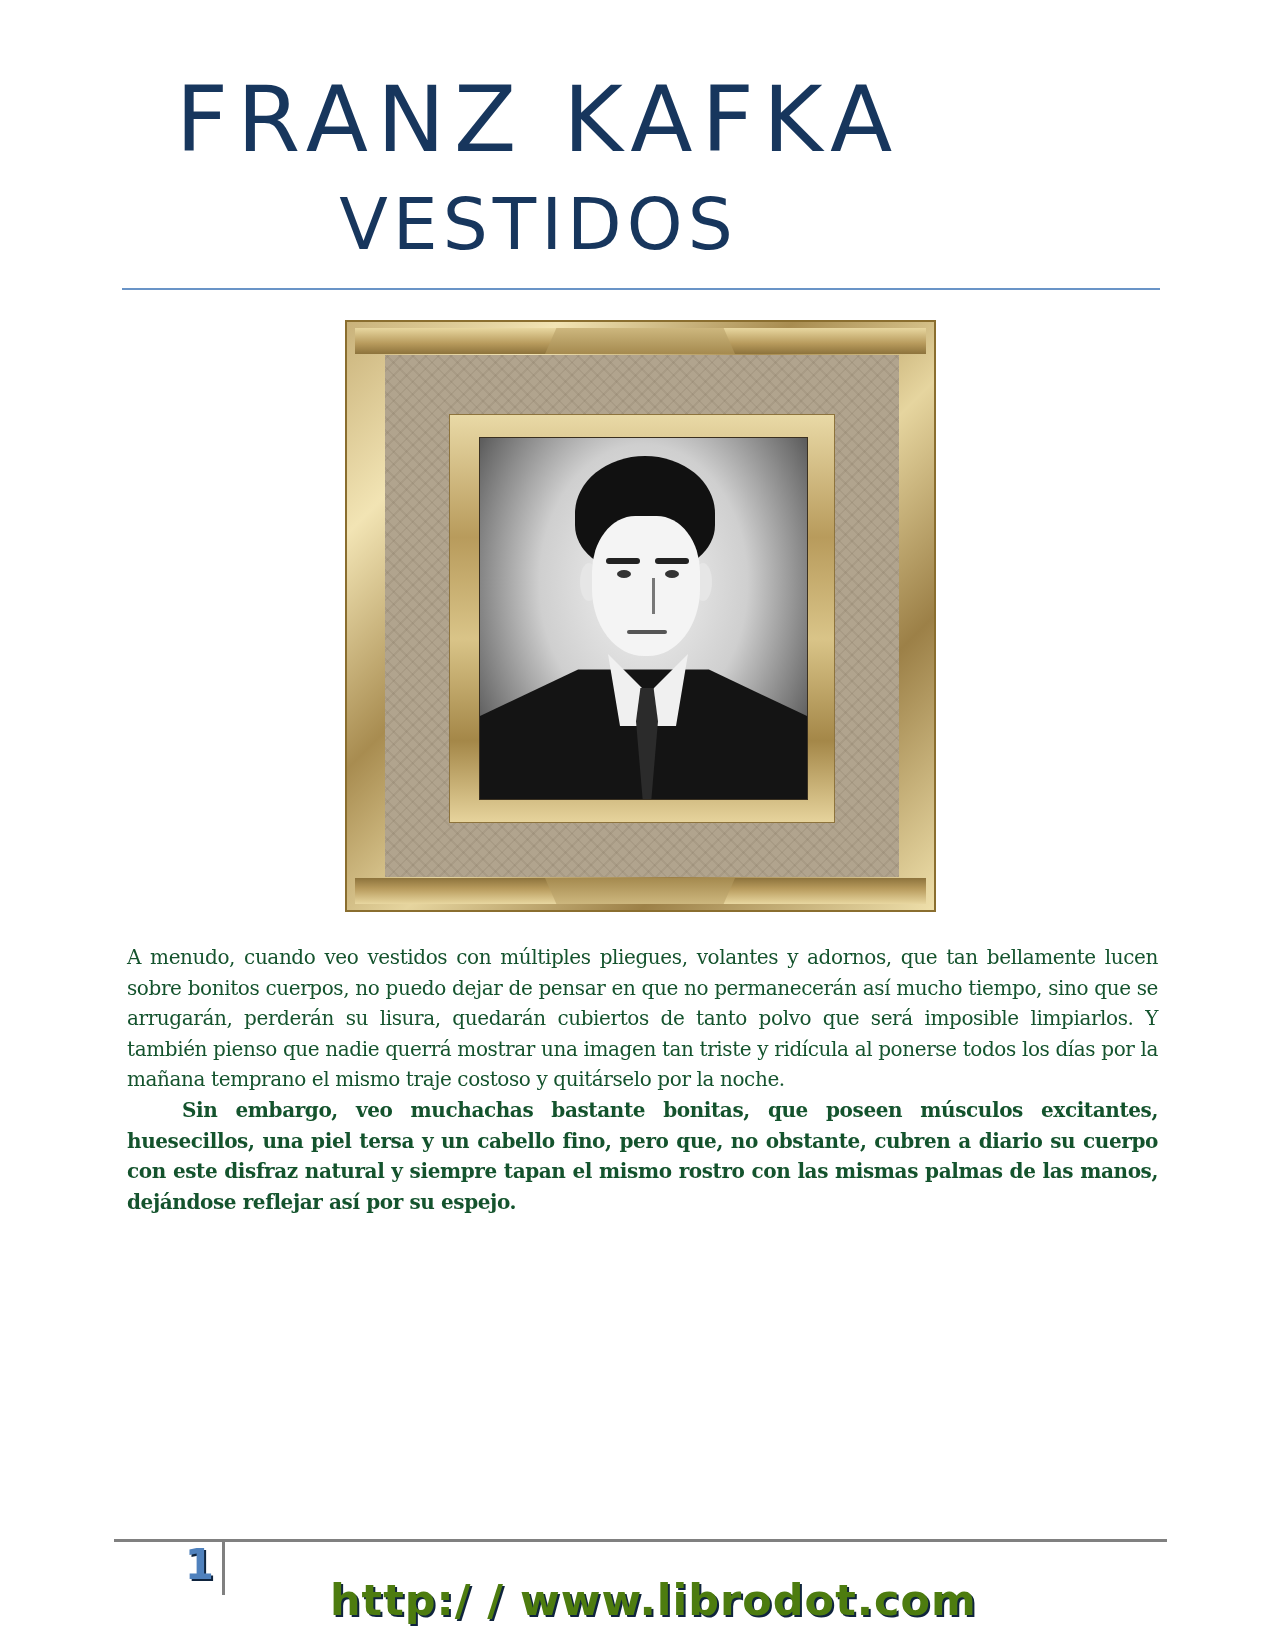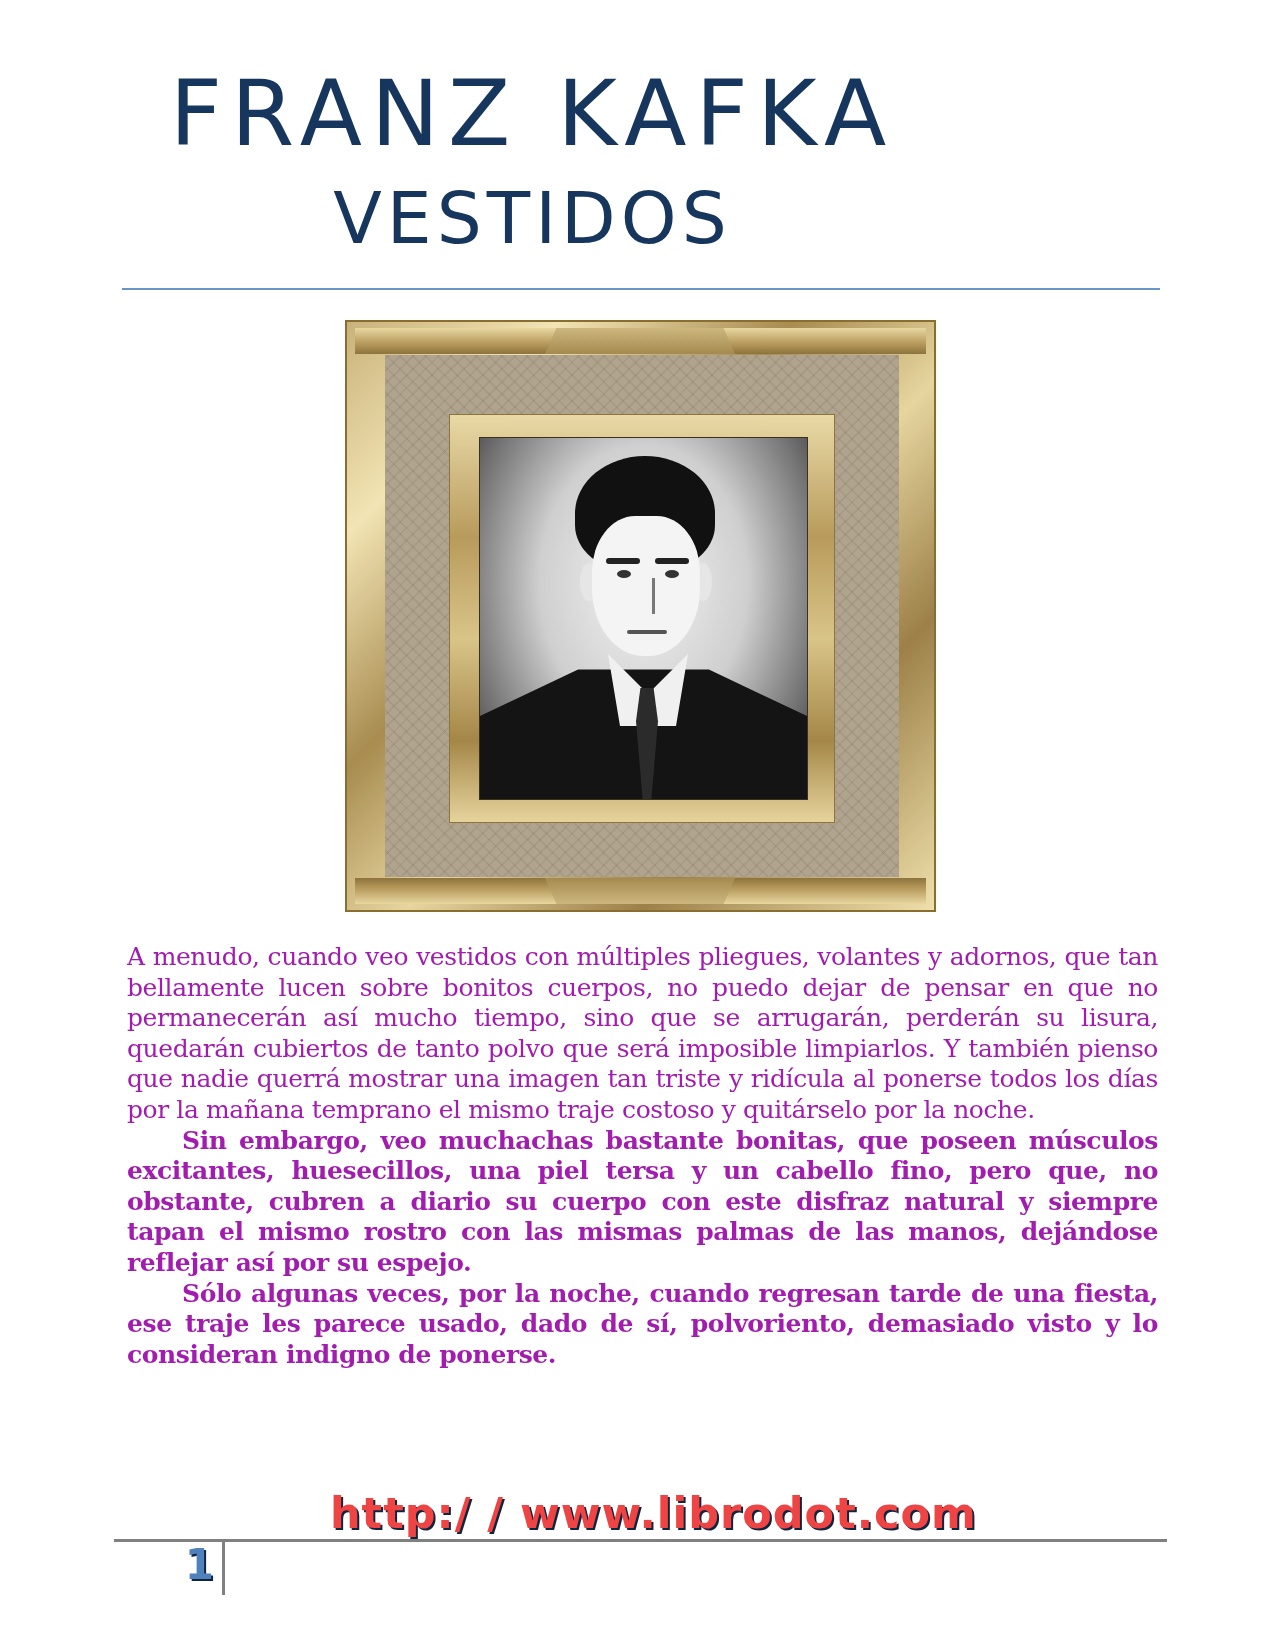--- a/index.html
+++ b/index.html
@@ -1,21 +1,21 @@
 <!DOCTYPE html>
 <html><head>
   <meta charset="utf-8">
   <style>
     html, body { margin: 0; padding: 0; background: #ffffff; }
     body { width: 1275px; height: 1650px; position: relative; overflow: hidden; }
 
     .title {
       position: absolute; left: 0; width: 1053px; text-align: center;
       font-family: "DejaVu Sans", sans-serif; font-weight: normal;
-      color: #17365d; letter-spacing: 9px; margin: 6px;
+      color: #17365d; letter-spacing: 9px; margin: 12px;
     }
     .title-line1 { top: 58px; font-size: 91px; line-height: 100px; }
     .title-line2 { top: 163px; font-size: 71px; line-height: 100px; letter-spacing: 5px; }
 
     .title-rule {
       position: absolute; left: 122px; top: 288px; width: 1038px; height: 2px;
       background: #4f81bd; opacity: 0.85;
     }
 
     
@@ -91,42 +91,42 @@
       background: #f0f0f0; clip-path: polygon(0 10%, 50% 60%, 100% 10%, 85% 100%, 15% 100%);
     }
     .photo .tie {
       position: absolute; left: 156px; top: 250px; width: 22px; height: 111px;
       background: #2b2b2b; clip-path: polygon(20% 0, 80% 0, 100% 30%, 70% 100%, 30% 100%, 0 30%);
     }
 
     
     .body-text {
       position: absolute; left: 127px; top: 942px; width: 1031px;
-      font-family: "DejaVu Serif", serif; font-size: 25px; line-height: 30.6px;
-      color: #a21caf; text-align: justify; letter-spacing: -0.4px;
+      font-family: "DejaVu Serif", serif; font-size: 20px; line-height: 30.6px;
+      color: #14532d; text-align: justify; letter-spacing: -0.4px;
     }
     .body-text p { margin: 0; }
     .body-text p.indent { text-indent: 55px; font-weight: bold; }
 
     
     .footer-rule {
       position: absolute; left: 114px; top: 1539px; width: 1053px; height: 3px; background: #808080;
     }
     .footer-divider {
       position: absolute; left: 222px; top: 1541px; width: 3px; height: 54px; background: #808080;
     }
     .footer-page {
       position: absolute; left: 178px; top: 1540px; width: 36px; text-align: right;
       font-family: "DejaVu Sans", sans-serif; font-weight: bold; font-size: 42px; line-height: 50px;
       color: #4f81bd; text-shadow: 2px 2px 0 #0f243e;
     }
     .footer-url {
-      position: absolute; left: 330px; top: 1486px; width: 660px;
+      position: absolute; left: 330px; top: 1573px; width: 660px;
       font-family: "DejaVu Sans", sans-serif; font-weight: bold; font-size: 43px; line-height: 54px;
-      color: #ef4444; text-shadow: 2px 2px 0 #0f243e; letter-spacing: 1px; white-space: nowrap;
+      color: #4d7c0f; text-shadow: 2px 2px 0 #0f243e; letter-spacing: 1px; white-space: nowrap;
     }
   </style>
 </head>
 <body>
 
 <h1 class="title title-line1">FRANZ KAFKA</h1>
 <h1 class="title title-line2">VESTIDOS</h1>
 <div class="title-rule"></div>
 
 <div class="frame">
@@ -152,19 +152,18 @@
       <div class="suit"></div>
       <div class="collar"></div>
       <div class="tie"></div>
     </div>
   </div>
 </div>
 
 <div class="body-text">
   <p>A menudo, cuando veo vestidos con múltiples pliegues, volantes y adornos, que tan bellamente lucen sobre bonitos cuerpos, no puedo dejar de pensar en que no permanecerán así mucho tiempo, sino que se arrugarán, perderán su lisura, quedarán cubiertos de tanto polvo que será imposible limpiarlos. Y también pienso que nadie querrá mostrar una imagen tan triste y ridícula al ponerse todos los días por la mañana temprano el mismo traje costoso y quitárselo por la noche.</p>
   <p class="indent">Sin embargo, veo muchachas bastante bonitas, que poseen músculos excitantes, huesecillos, una piel tersa y un cabello fino, pero que, no obstante, cubren a diario su cuerpo con este disfraz natural y siempre tapan el mismo rostro con las mismas palmas de las manos, dejándose reflejar así por su espejo.</p>
-  <p class="indent">Sólo algunas veces, por la noche, cuando regresan tarde de una fiesta, ese traje les parece usado, dado de sí, polvoriento, demasiado visto y lo consideran indigno de ponerse.</p>
 </div>
 
 <div class="footer-rule"></div>
 <div class="footer-divider"></div>
 <div class="footer-page">1</div>
 <div class="footer-url">http:/ / www.librodot.com</div>
 
 </body></html>

